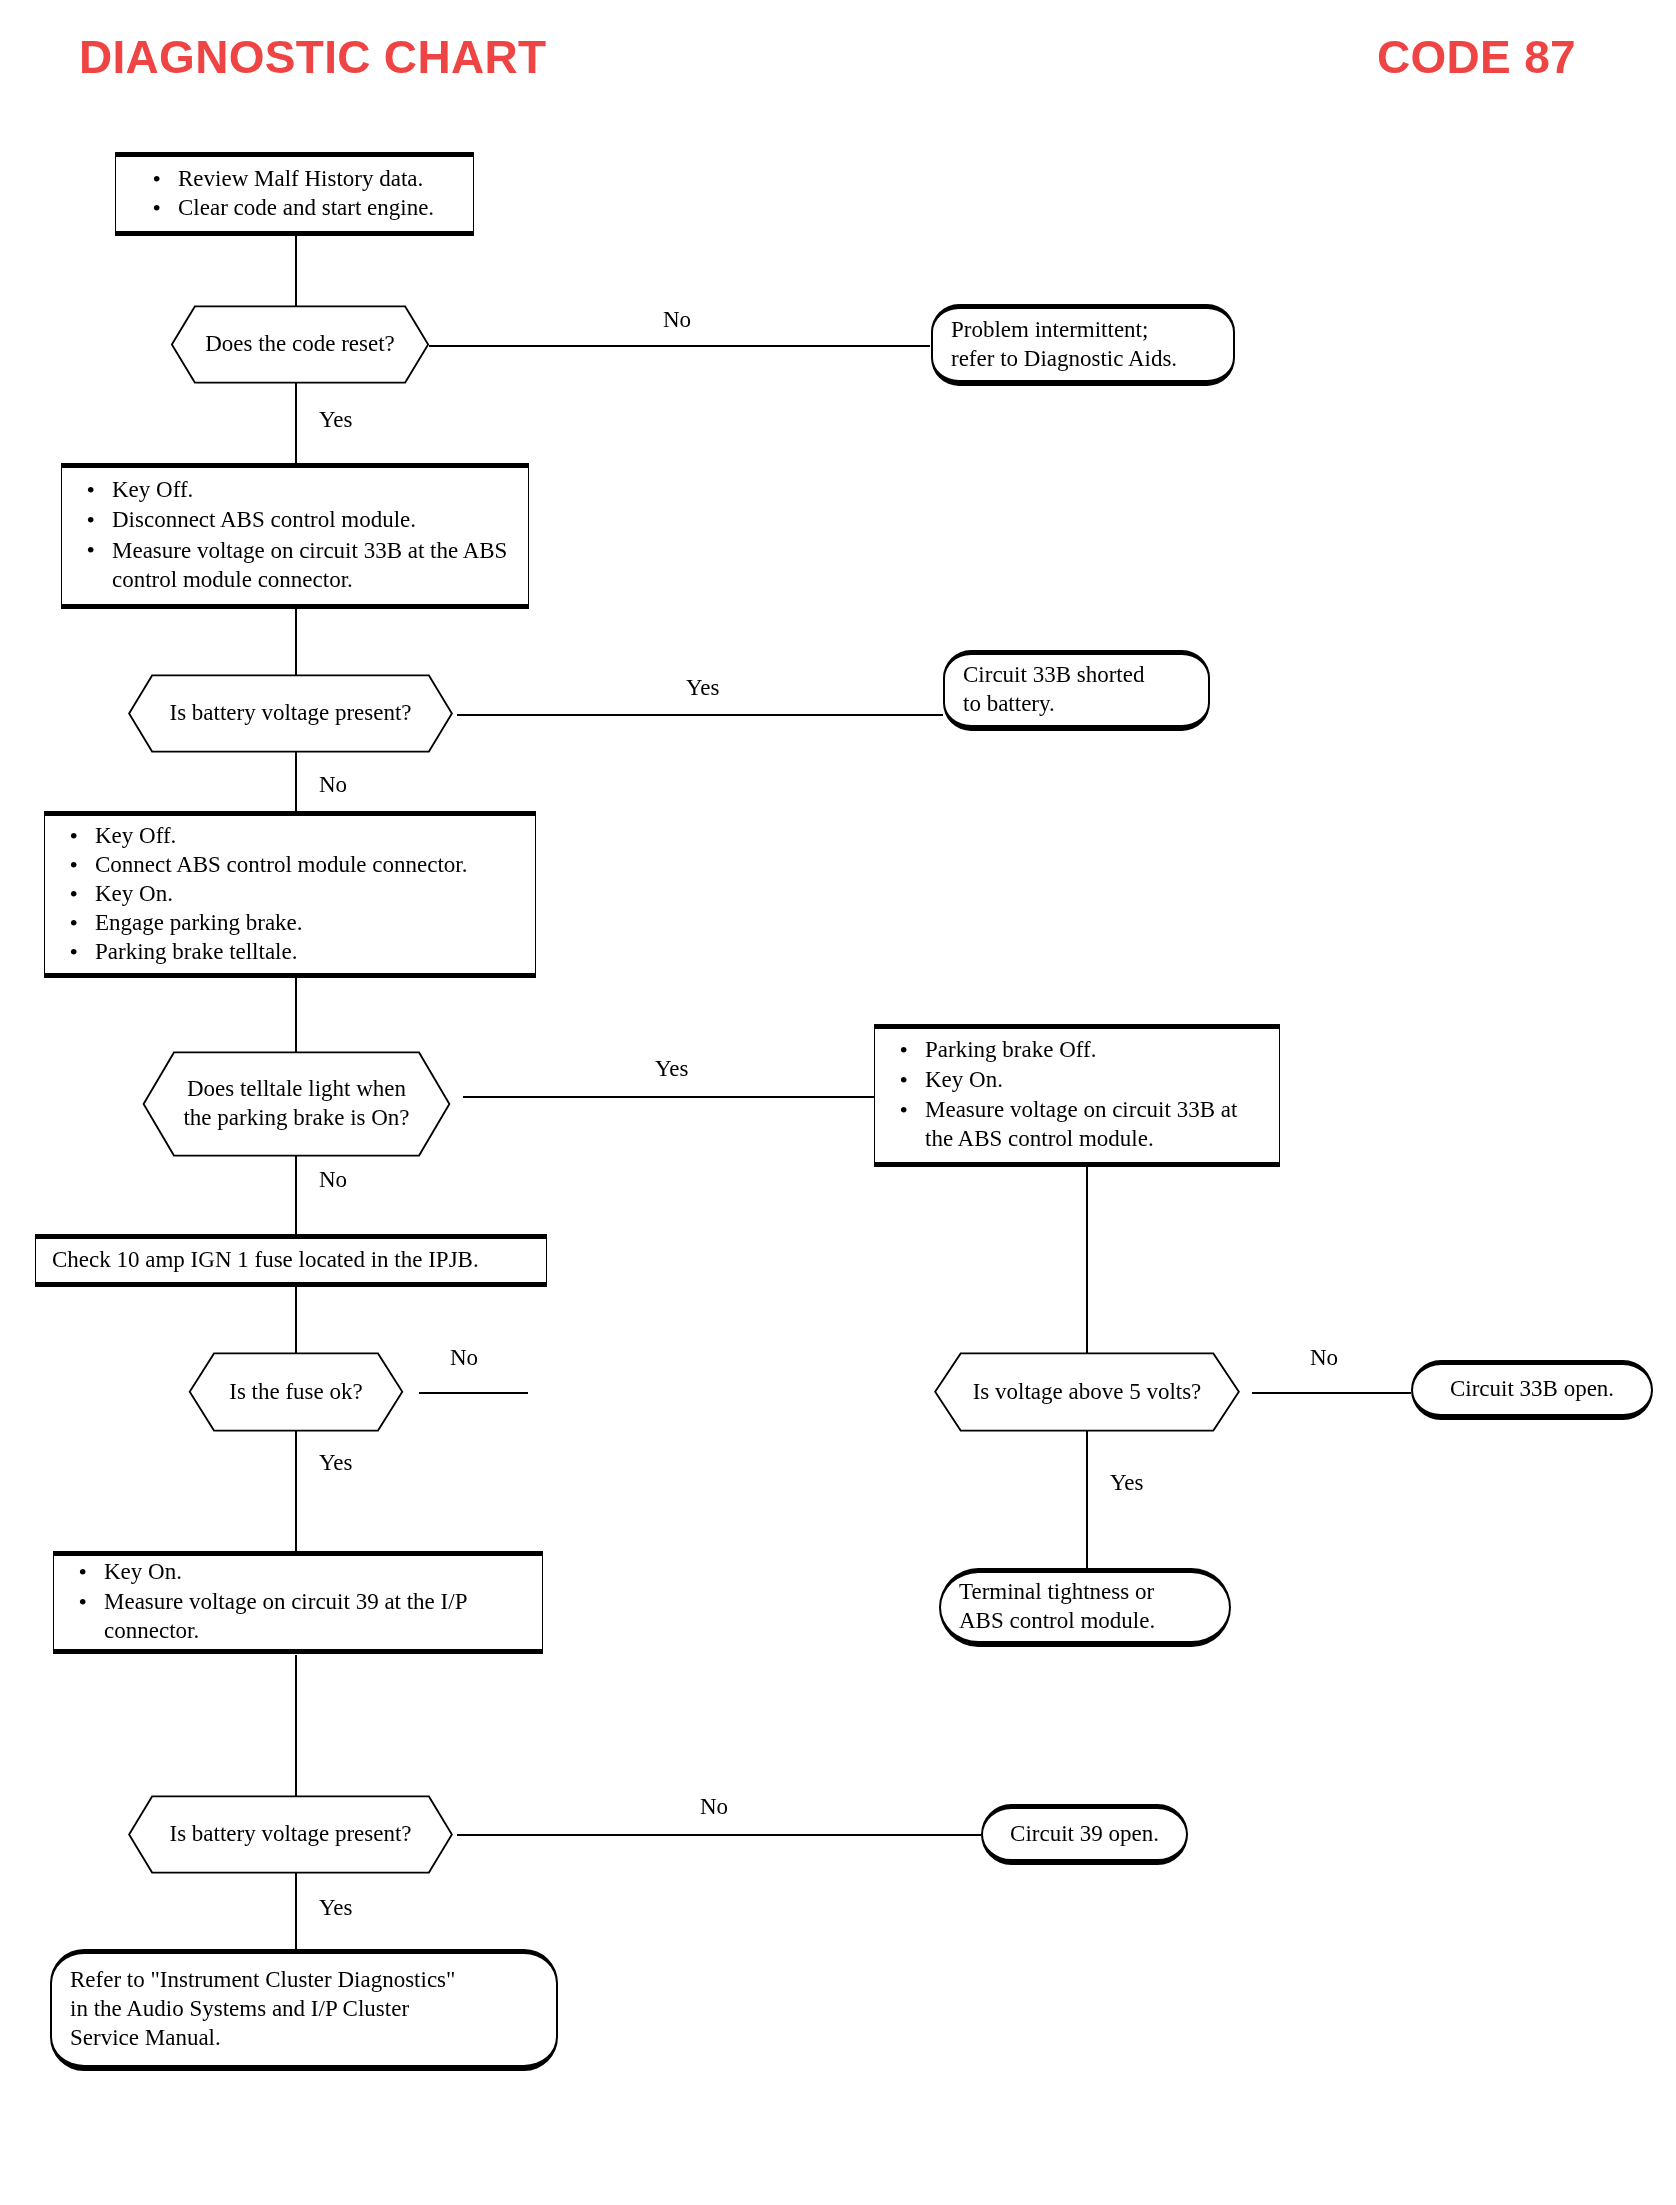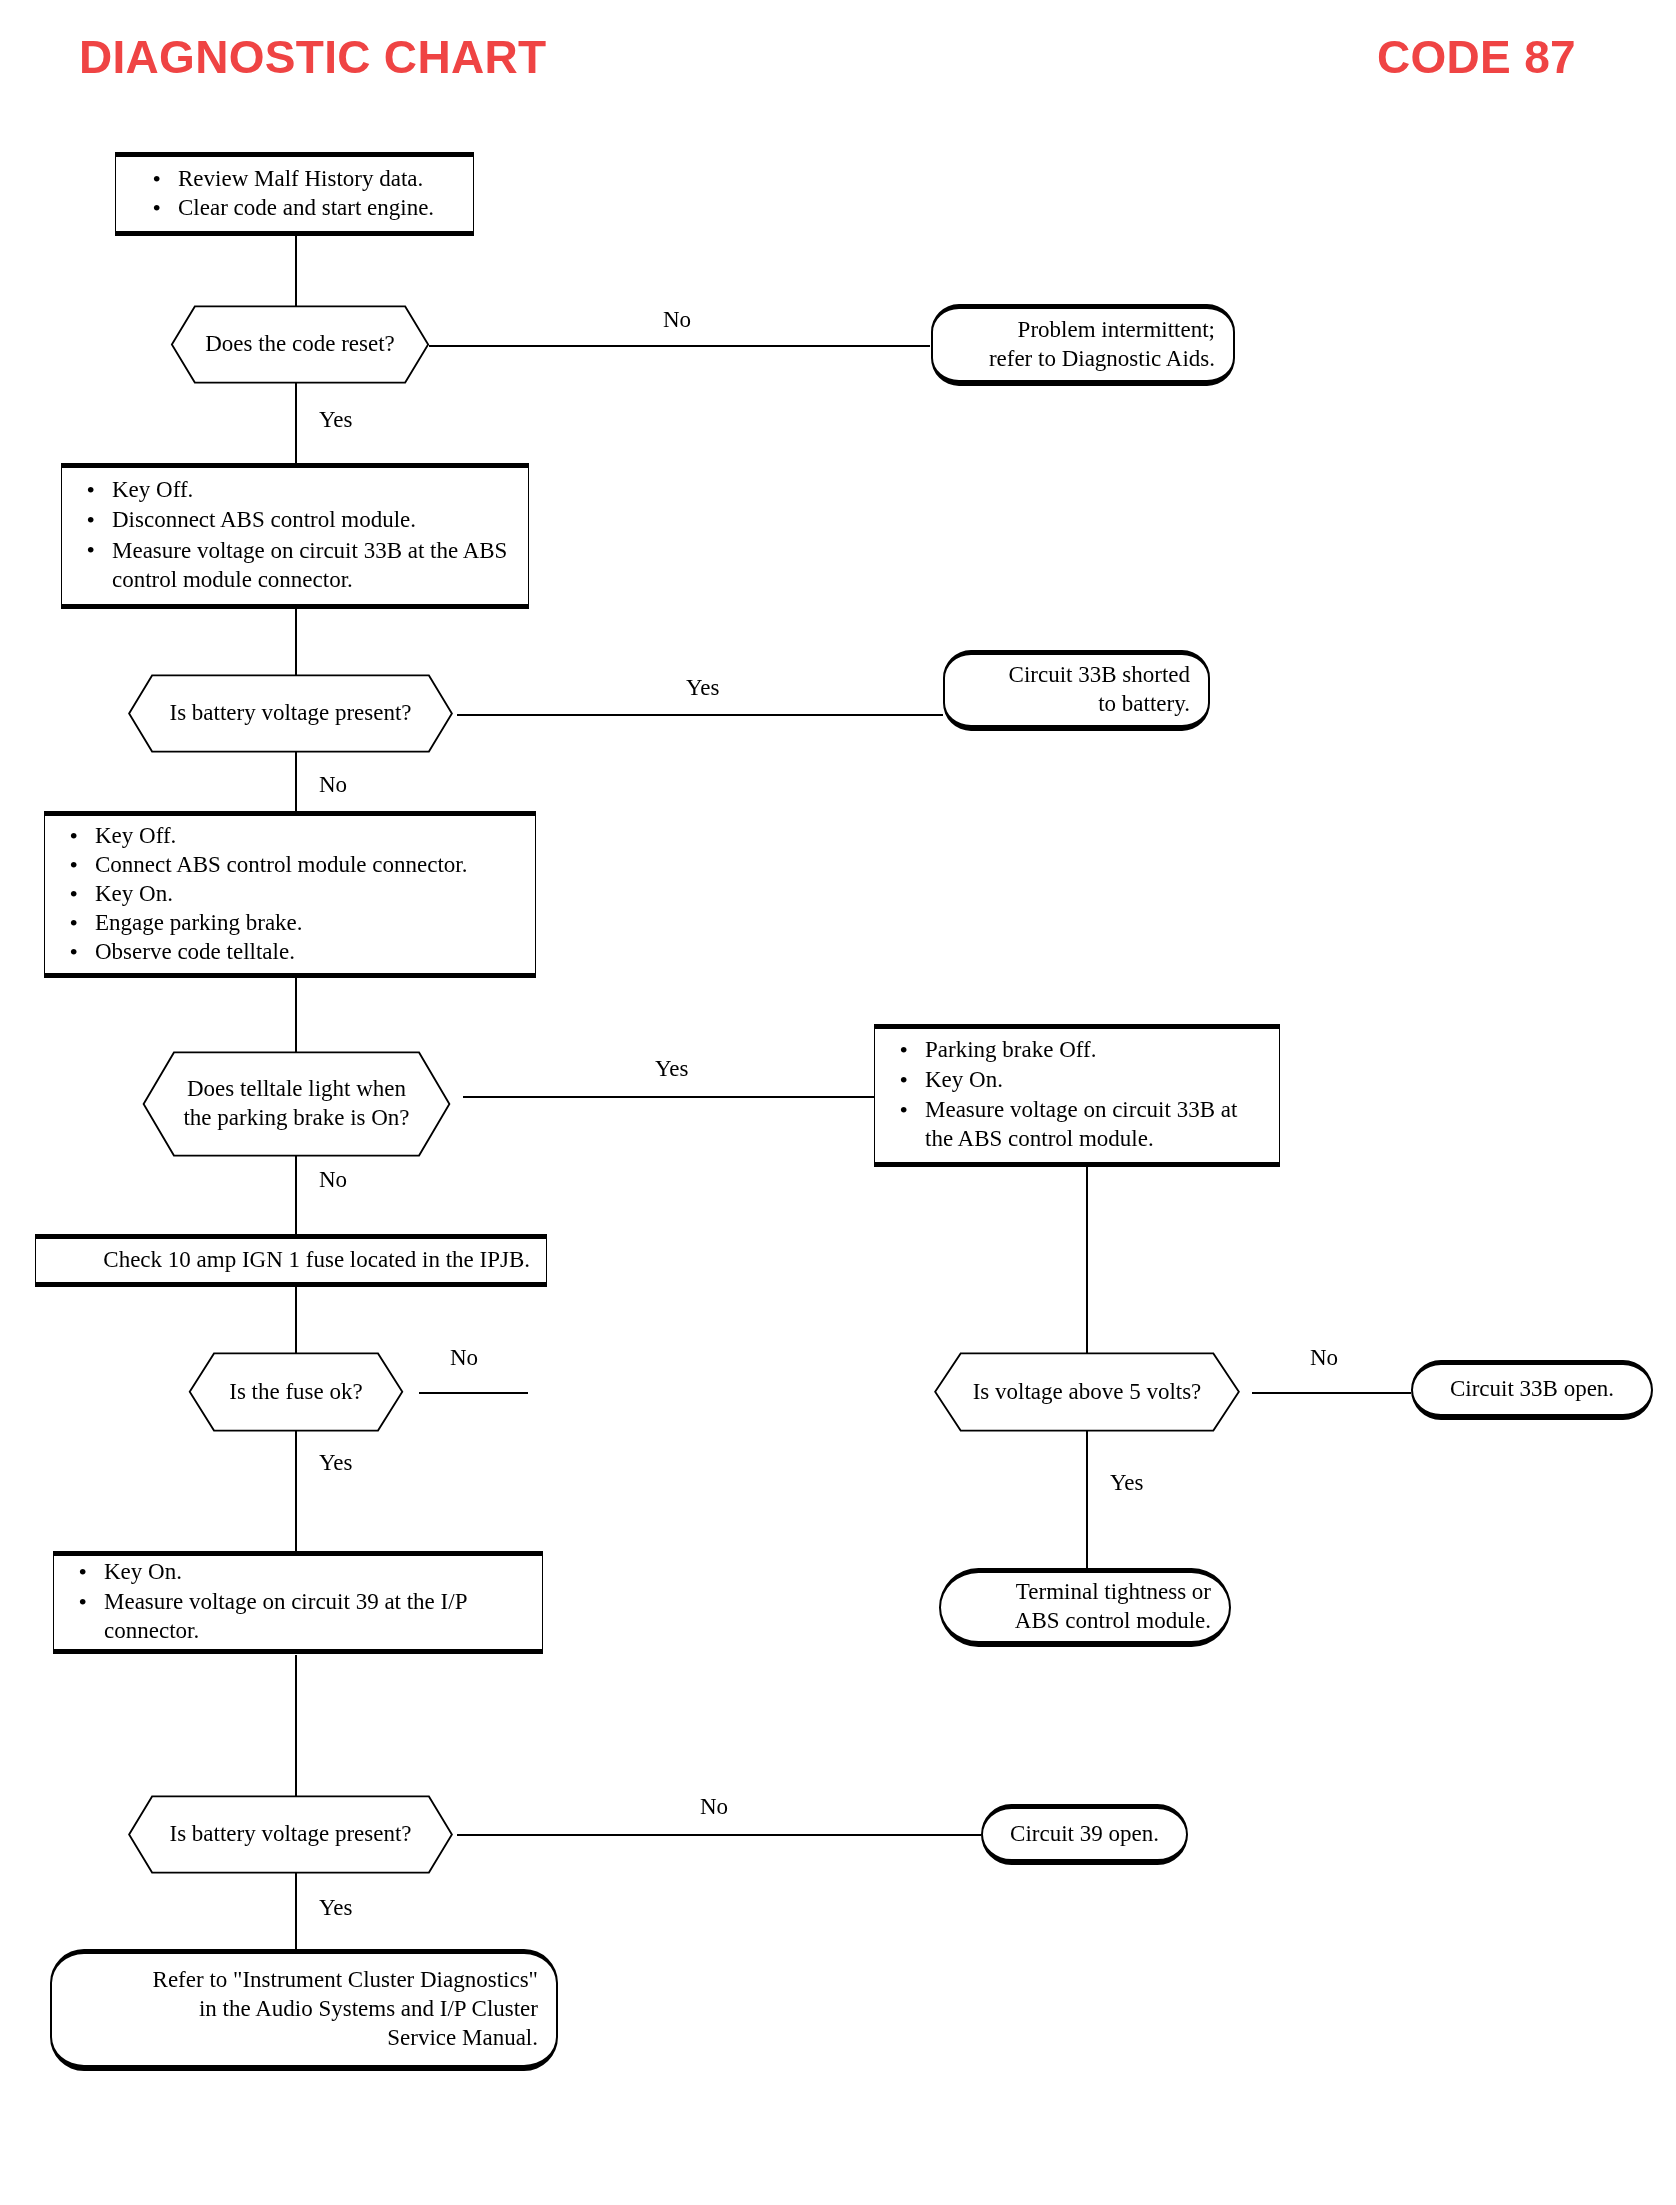--- a/index.html
+++ b/index.html
@@ -53,21 +53,20 @@
     border-top-width: 5.5px;
     border-bottom-width: 6.7px;
     border-radius: 28px;
     padding: 0 18px;
   }
   .term.pill { border-radius: 43px; }
 
   .txt {
     font-size: 23px;
     line-height: 1.26;
-    text-align: right;
   }
 
   ul.bullets {
     list-style: none;
     margin: 0;
     padding: 0;
   }
   ul.bullets li {
     position: relative;
     padding-left: 34px;
@@ -212,21 +211,21 @@
     <div class="txt">to battery.</div>
   </div>
 
   <div class="node proc" style="left:44px; top:811px; width:492px; height:167px;">
     <div class="proc-inner">
       <ul class="bullets tight">
         <li>Key Off.</li>
         <li>Connect ABS control module connector.</li>
         <li>Key On.</li>
         <li>Engage parking brake.</li>
-        <li>Observe code telltale.</li>
+        <li>Parking brake telltale.</li>
       </ul>
     </div>
   </div>
 
   <div class="hex" style="left:120px; top:1050px; width:353px; height:108px;">
     <svg width="353" height="108" viewBox="0 0 580 178">
       <polygon points="38,89 88,4 492,4 542,89 492,174 88,174" fill="#ffffff" stroke="#000000" stroke-width="3"></polygon>
     </svg>
     <div class="hex-label" style="flex-direction:column;">
       <div>Does telltale light when</div>

